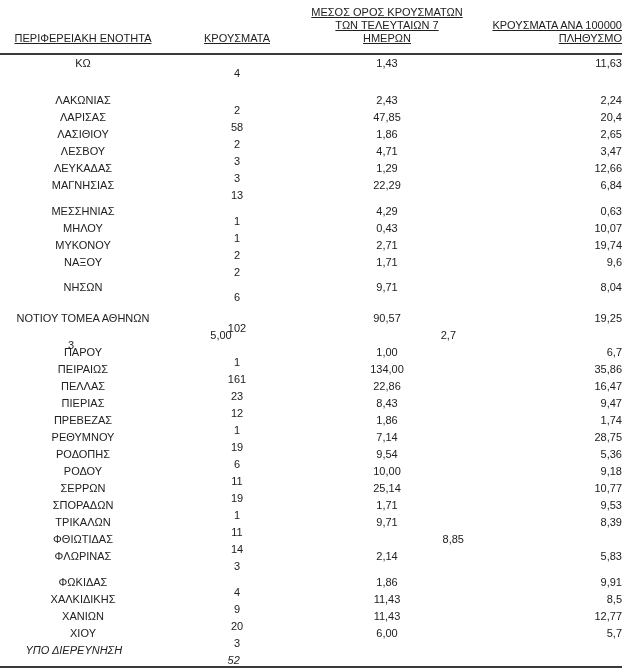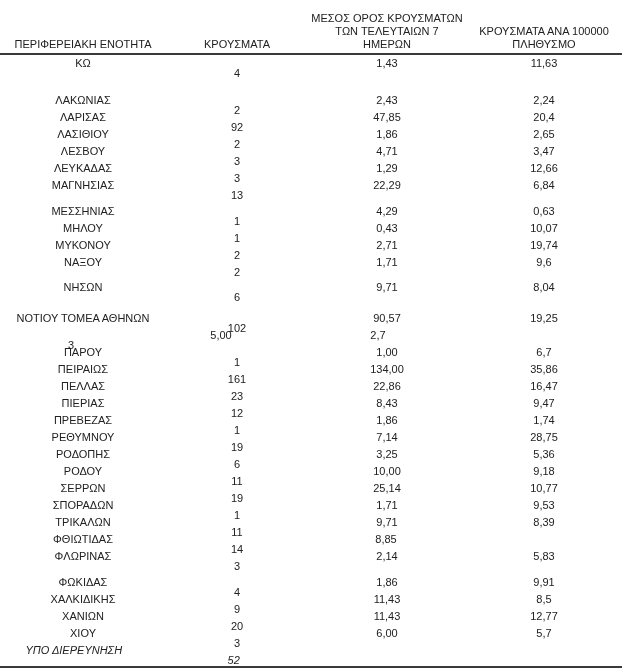--- a/index.html
+++ b/index.html
@@ -22,22 +22,23 @@
   .thead {
     display: flex;
     align-items: flex-end;
     height: 53px;
     border-bottom: 2px solid var(--rule, #3a3a3a);
     box-sizing: content-box;
   }
   .th {
     text-align: center;
     line-height: 13px;
-    padding-bottom: 2px;
+    padding-bottom: 8px;
     white-space: pre-line;
+    text-decoration: underline;
   }
   .tbody {
     padding-top: 0;
   }
   .tr {
     display: flex;
     height: 17px;
     line-height: 17px;
   }
   .tr.italic {
@@ -45,21 +46,21 @@
     gap: 23px;
   }
   .td {
     text-align: center;
     overflow: visible;
     white-space: nowrap;
   }
   .c1 { width: 166px; }
   .c2 { width: 142px; margin-top: 10px; }
   .c3 { width: 158px; }
-  .c4 { width: 156px; }
+  .c4 { width: 156px; text-align: right; }
   .row-gap { width: 100%; }
 </style>
 </head>
 <body>
 
 <div class="page" style="--bg: #ffffff; --text: #212121; --rule: #3a3a3a;">
   <div class="thead">
     <div class="th c1">ΠΕΡΙΦΕΡΕΙΑΚΗ ΕΝΟΤΗΤΑ</div>
     <div class="th c2">ΚΡΟΥΣΜΑΤΑ</div>
     <div class="th c3">ΜΕΣΟΣ ΟΡΟΣ ΚΡΟΥΣΜΑΤΩΝ
@@ -77,21 +78,21 @@
   </div>
       <div class="row-gap" style="height: 20px;"></div>
       <div class="tr">
     <div class="td c1">ΛΑΚΩΝΙΑΣ</div>
     <div class="td c2">2</div>
     <div class="td c3">2,43</div>
     <div class="td c4">2,24</div>
   </div>
       <div class="tr">
     <div class="td c1">ΛΑΡΙΣΑΣ</div>
-    <div class="td c2">92</div>
+    <div class="td c2">58</div>
     <div class="td c3">47,85</div>
     <div class="td c4">20,4</div>
   </div>
       <div class="tr">
     <div class="td c1">ΛΑΣΙΘΙΟΥ</div>
     <div class="td c2">2</div>
     <div class="td c3">1,86</div>
     <div class="td c4">2,65</div>
   </div>
       <div class="tr">
@@ -188,21 +189,21 @@
   </div>
       <div class="tr">
     <div class="td c1">ΡΕΘΥΜΝΟΥ</div>
     <div class="td c2">19</div>
     <div class="td c3">7,14</div>
     <div class="td c4">28,75</div>
   </div>
       <div class="tr">
     <div class="td c1">ΡΟΔΟΠΗΣ</div>
     <div class="td c2">6</div>
-    <div class="td c3">3,25</div>
+    <div class="td c3">9,54</div>
     <div class="td c4">5,36</div>
   </div>
       <div class="tr">
     <div class="td c1">ΡΟΔΟΥ</div>
     <div class="td c2">11</div>
     <div class="td c3">10,00</div>
     <div class="td c4">9,18</div>
   </div>
       <div class="tr">
     <div class="td c1">ΣΕΡΡΩΝ</div>

